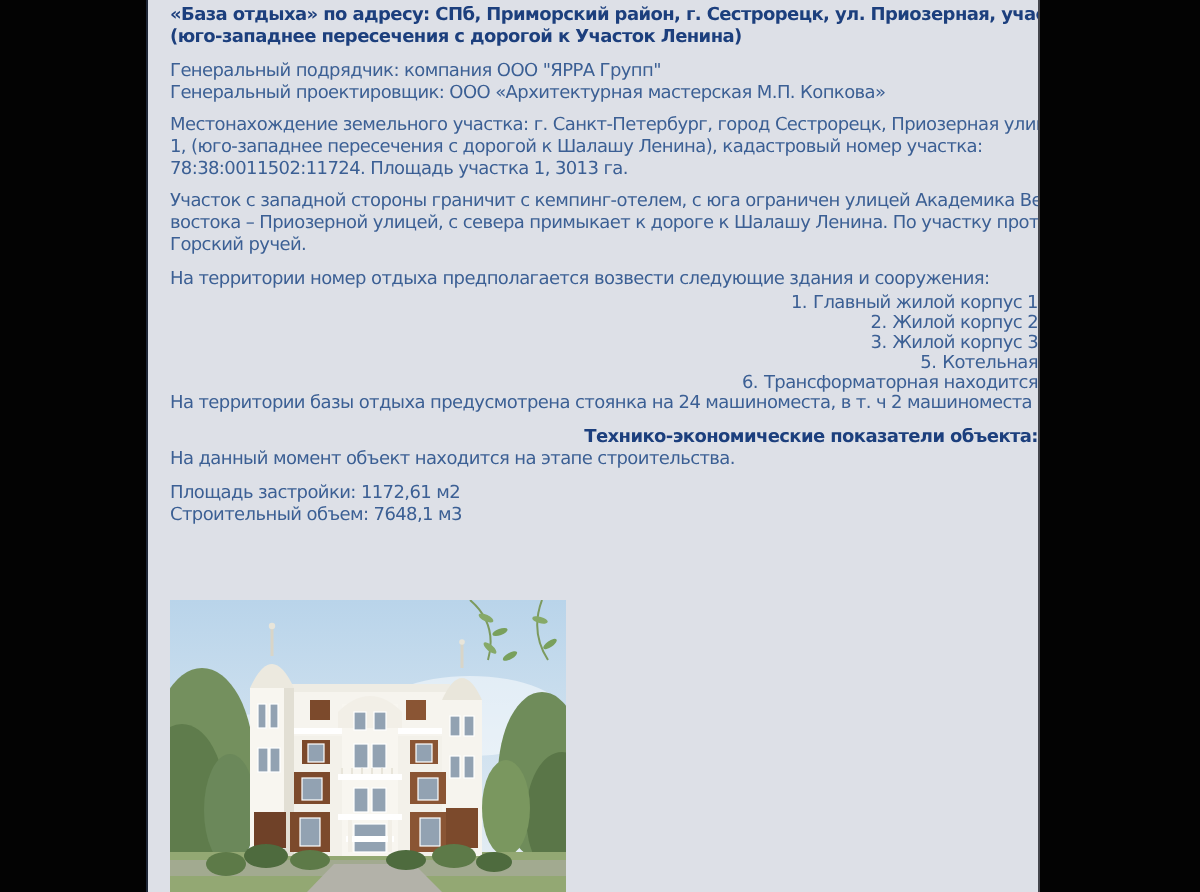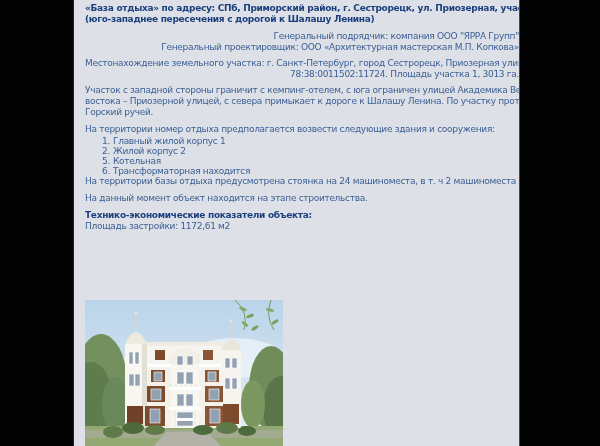--- a/index.html
+++ b/index.html
@@ -18,90 +18,93 @@
     border-right: 1px solid #44464d;
   }
   .doc {
     padding: 3px 0 0 11px;
     font-size: 9px; line-height: 11px; letter-spacing: -0.3px;
     color: var(--body-text, #3b5f94);
   }
   .ln { white-space: pre; overflow: hidden; }
   .bold { font-weight: bold; color: var(--title-text, #1c3f7d); }
   .mb6 { margin-bottom: 6px; }
-  .mb5 { margin-bottom: 5px; text-align: right; }
+  .mb5 { margin-bottom: 5px; }
   .mb1 { margin-bottom: 1px; }
-  .mb0 { margin-bottom: 0; }
+  .mb0 { margin-bottom: 0; text-align: right; }
   .num-list { padding-left: 17px; }
   .num-list .ln { line-height: 10px; }
   .num-list .num { display: inline-block; margin-right: 3px; }
   .render-wrap {
     position: absolute; left: 11px; top: 300px;
     width: 198px; height: 146px; overflow: hidden;
   }
   .render-wrap svg { display: block; }
 </style>
 </head>
 <body>
 
 <div class="page">
   <div class="doc">
 
     <div class="bold mb6">
 
     <div class="ln">«База отдыха» по адресу: СПб, Приморский район, г. Сестрорецк, ул. Приозерная, участки 1 и</div>
-        <div class="ln">(юго-западнее пересечения с дорогой к Шалашу Ленина)</div>
+        <div class="ln">(юго-западнее пересечения с дорогой к Участок Ленина)</div>
       </div>
 
     <div class="mb5">
 
     <div class="ln">Генеральный подрядчик: компания ООО "ЯРРА Групп"</div>
         <div class="ln">Генеральный проектировщик: ООО «Архитектурная мастерская М.П. Копкова»</div>
       </div>
 
     <div class="mb5">
 
     <div class="ln">Местонахождение земельного участка: г. Санкт-Петербург, город Сестрорецк, Приозерная улица, участок</div>
+        <div class="ln">1, (юго-западнее пересечения с дорогой к Шалашу Ленина), кадастровый номер участка:</div>
         <div class="ln">78:38:0011502:11724. Площадь участка 1, 3013 га.</div>
       </div>
 
     <div class="mb6">
 
     <div class="ln">Участок с западной стороны граничит с кемпинг-отелем, с юга ограничен улицей Академика Вернова, с</div>
         <div class="ln">востока – Приозерной улицей, с севера примыкает к дороге к Шалашу Ленина. По участку протекает</div>
         <div class="ln">Горский ручей.</div>
       </div>
 
     <div class="ln mb1">На территории номер отдыха предполагается возвести следующие здания и сооружения:</div>
 
     <div class="num-list mb0">
 
         <div class="ln"><span class="num">1.</span><span>Главный жилой корпус 1</span></div>
 
         <div class="ln"><span class="num">2.</span><span>Жилой корпус 2</span></div>
 
+        <div class="ln"><span class="num">3.</span><span>Жилой корпус 3</span></div>
 
 
         <div class="ln"><span class="num">5.</span><span>Котельная</span></div>
 
         <div class="ln"><span class="num">6.</span><span>Трансформаторная находится</span></div>
       </div>
 
     <div class="mb6">
 
     <div class="ln">На территории базы отдыха предусмотрена стоянка на 24 машиноместа, в т. ч 2 машиноместа для</div>
       </div>
 
+    <div class="ln bold mb0">Технико-экономические показатели объекта:</div>
+
     <div class="ln mb6">На данный момент объект находится на этапе строительства.</div>
 
-    <div class="ln bold mb0">Технико-экономические показатели объекта:</div>
-
     <div>
 
     <div class="ln">Площадь застройки: 1172,61 м2</div>
+        <div class="ln">Строительный объем: 7648,1 м3</div>
       </div>
   </div>
 
   <div class="render-wrap">
     <svg width="198" height="160" viewBox="0 0 198 160" xmlns="http://www.w3.org/2000/svg">
       <defs>
         <linearGradient id="sky" x1="0" y1="0" x2="0" y2="1">
           <stop offset="0" stop-color="#b9d4ea"></stop>
           <stop offset="0.7" stop-color="#dde9f2"></stop>
           <stop offset="1" stop-color="#edf2f5"></stop>

